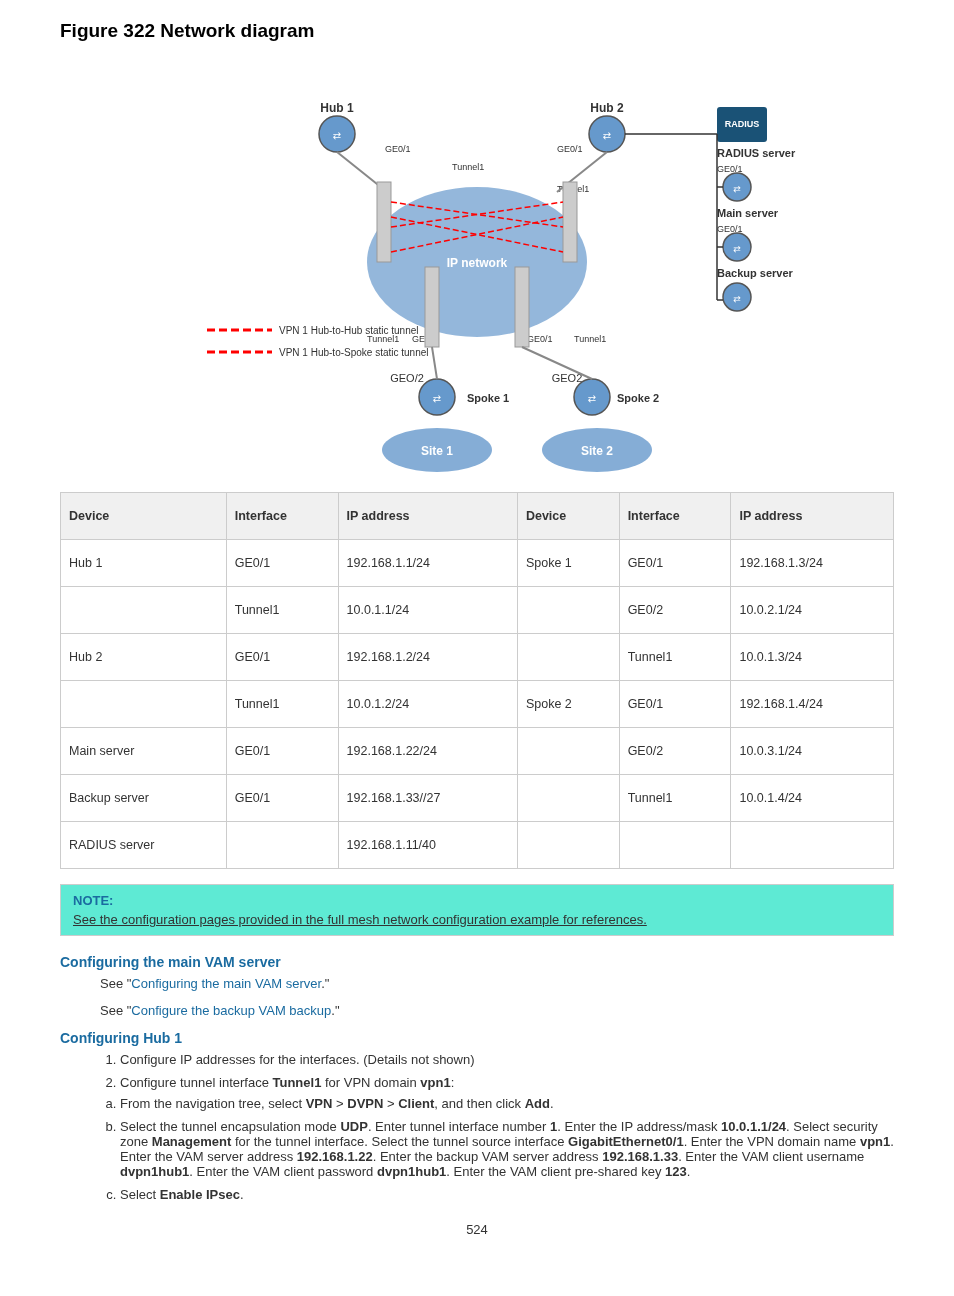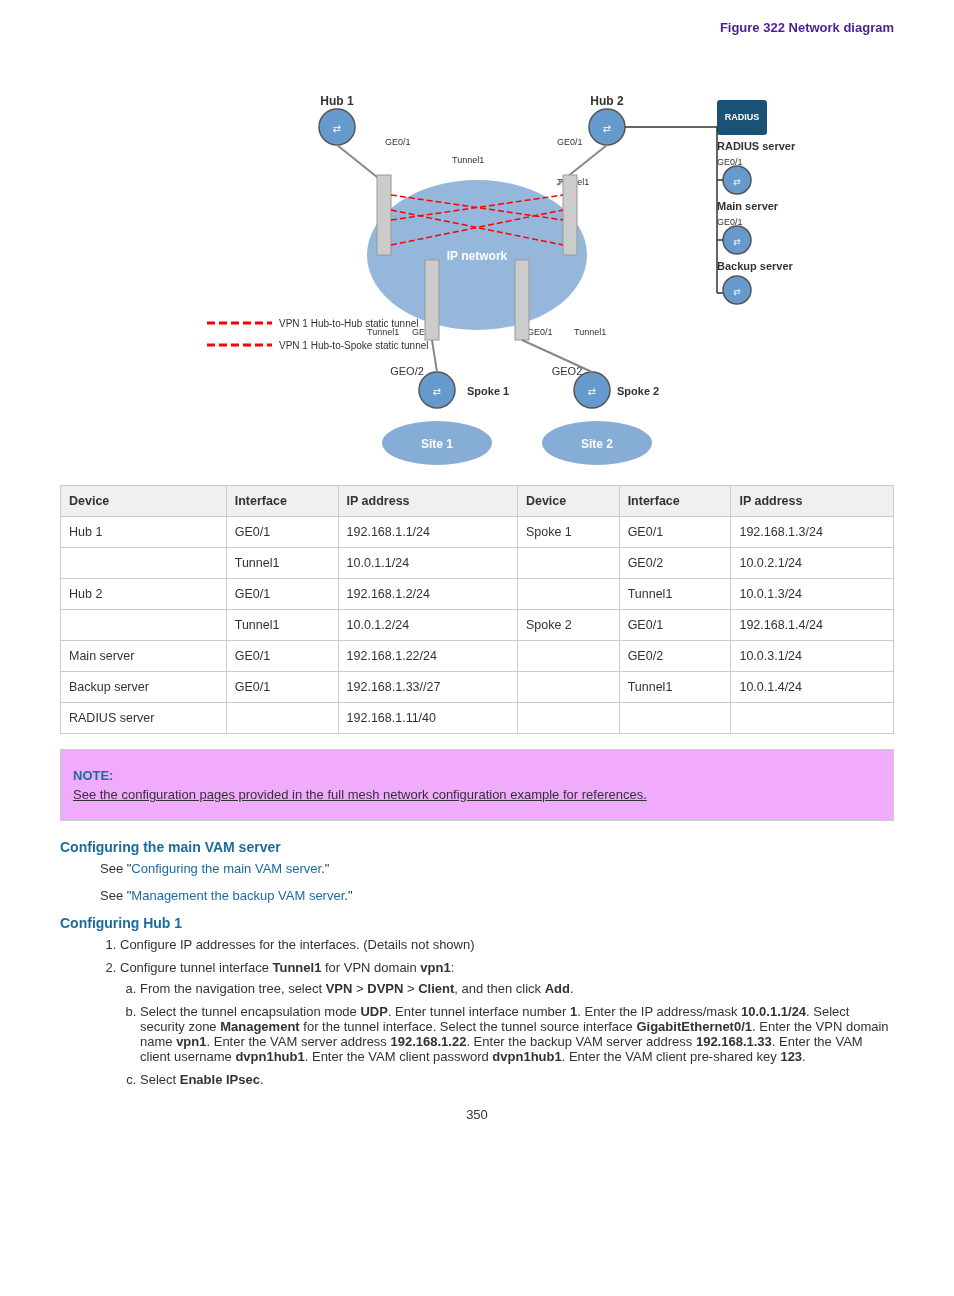--- a/index.html
+++ b/index.html
@@ -8,25 +8,25 @@
       font-size: 13px;
       color: #333;
       background: #fff;
       width: 954px;
       min-height: 1296px;
       padding: 20px 60px;
     }
 
     
     .figure-title {
-      color: #4c1d95;
+      color: #000000;
       font-weight: bold;
-      font-size: 13px;
+      font-size: 19px;
       margin-bottom: 10px;
-      text-align: right;
+      text-align: left;
     }
 
     
     .diagram-container {
       width: 100%;
       display: flex;
       justify-content: center;
       margin-bottom: 10px;
       position: relative;
     }
@@ -38,37 +38,37 @@
 
     
     .network-table {
       width: 100%;
       border-collapse: collapse;
       margin-bottom: 15px;
       font-size: 12.5px;
     }
     .network-table th, .network-table td {
       border: 1px solid #ccc;
-      padding: 8px 8px;
+      padding: 16px 8px;
       text-align: left;
     }
     .network-table thead th {
       background: #f0f0f0;
       font-weight: bold;
     }
     .network-table tbody tr td:first-child {
       font-weight: normal;
     }
 
     
     .note-box {
       border: 1px solid #ccc;
-      padding: 18px 12px;
+      padding: 8px 12px;
       margin-bottom: 18px;
-      background: #f0abfc;
+      background: #5eead4;
     }
     .note-label {
       color: #1a6ba0;
       font-weight: bold;
       margin-bottom: 4px;
     }
     .note-text {
       font-size: 13px;
       text-decoration: underline;
     }
@@ -97,21 +97,20 @@
     .numbered-list {
       margin-left: 20px;
     }
     .numbered-list > li {
       margin-bottom: 8px;
       list-style: decimal;
     }
 
     
     .alpha-list {
-      margin-left: 20px;
       margin-top: 6px;
     }
     .alpha-list > li {
       margin-bottom: 8px;
       list-style: lower-alpha;
     }
 
     
     .bold { font-weight: bold; }
 
@@ -303,21 +302,21 @@
 
 <div>
   <p class="section-heading">Configuring the main VAM server</p>
   <div class="section-body">
     See "<span class="link-text">Configuring the main VAM server</span>."
   </div>
 </div>
 
 <div>
   <div class="section-body">
-    See "<span class="link-text">Management the backup VAM server</span>."
+    See "<span class="link-text">Configure the backup VAM backup</span>."
   </div>
 </div>
 
 <div>
   <p class="section-heading">Configuring Hub 1</p>
   <div class="section-body">
     <ol class="numbered-list">
       <li>
         Configure IP addresses for the interfaces. (Details not shown)
       </li>
@@ -332,13 +331,13 @@
           </li>
           <li>
             Select <span class="bold">Enable IPsec</span>.
           </li>
         </ol>
       </li>
     </ol>
   </div>
 </div>
 
-<div class="page-number">350</div>
+<div class="page-number">524</div>
 
 </body></html>

